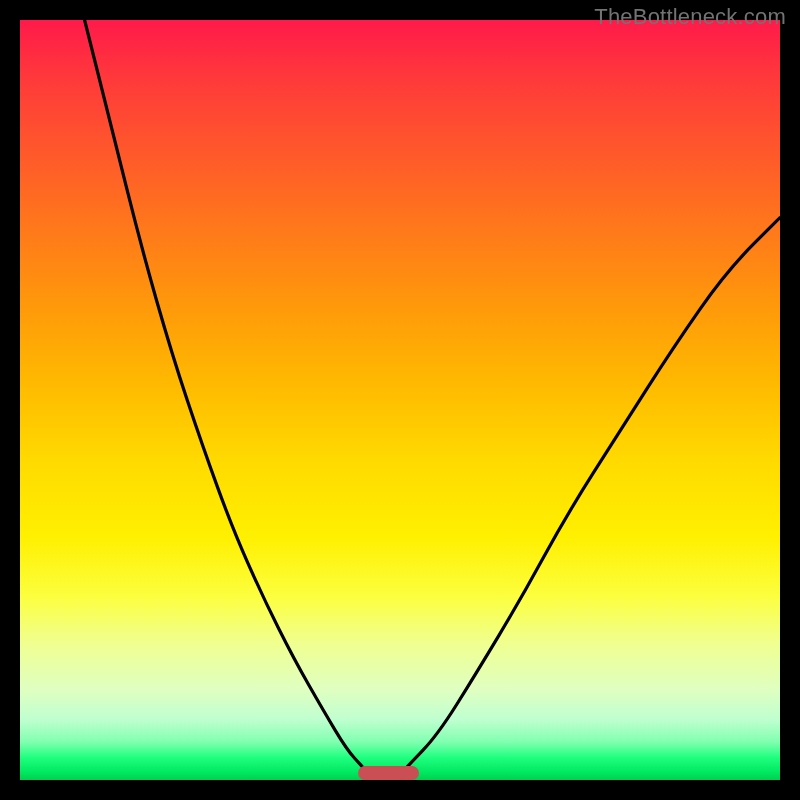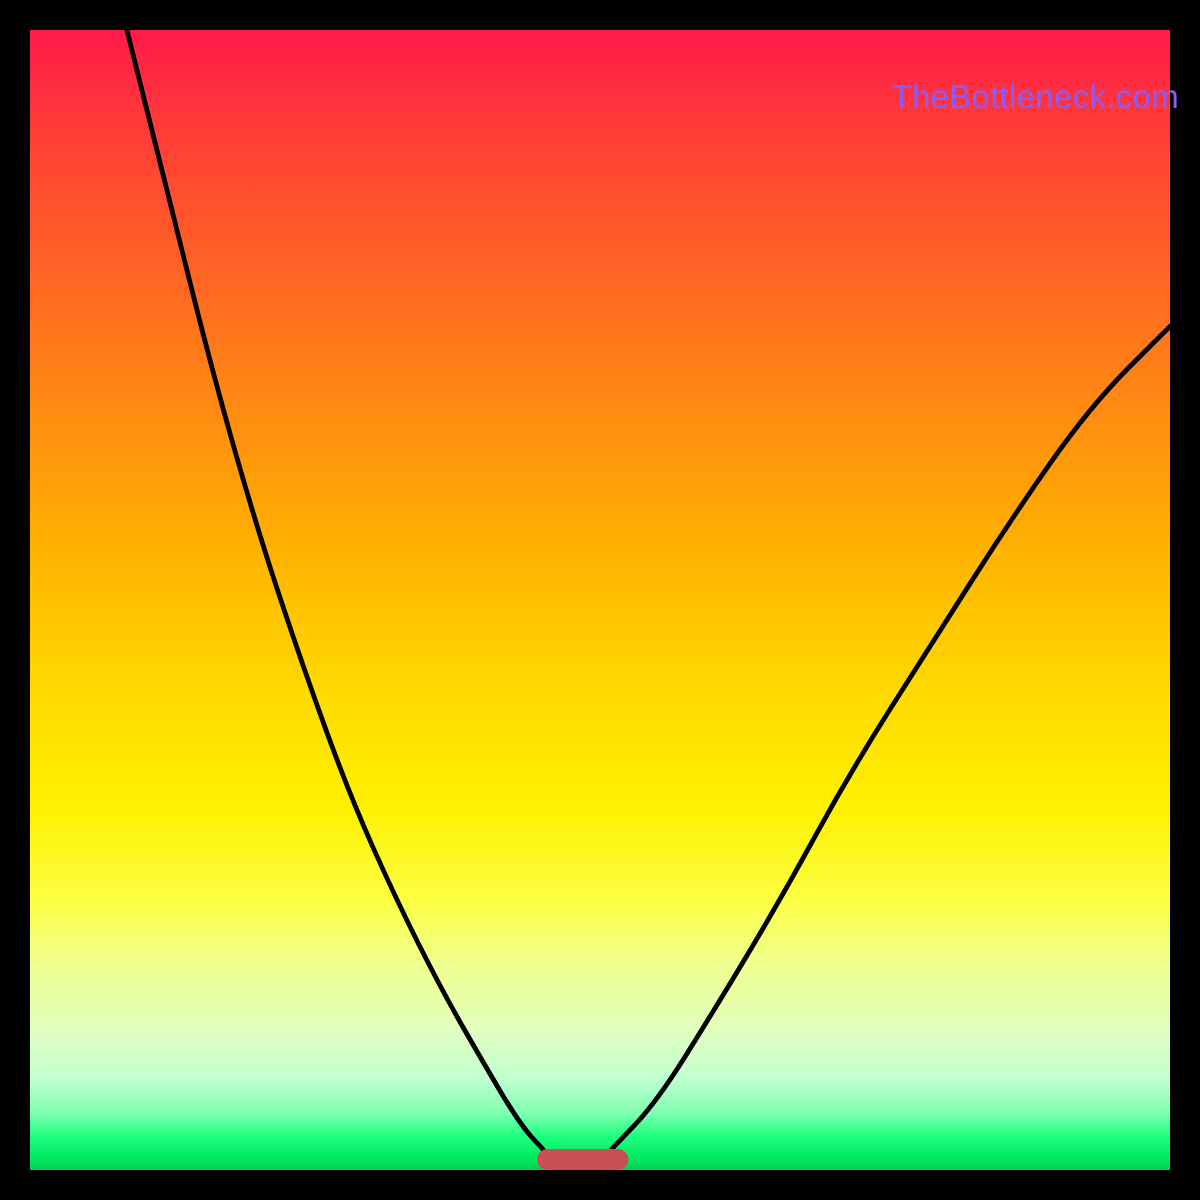--- a/index.html
+++ b/index.html
@@ -33,26 +33,25 @@
       #80ffb0 95%,
       #20ff80 97%,
       #00e860 99%,
       #00d050 100%
     );
   }
   .watermark {
     position: absolute;
     top: 4px;
     right: 14px;
-    color: #8b5cf6;
+    color: #737373;
     font-family: Arial, Helvetica, sans-serif;
     font-size: 22px;
     letter-spacing: 0.2px;
     user-select: none;
-    margin-top: 48px;
   }
   .curve-svg {
     position: absolute;
     left: 20px;
     top: 20px;
     width: 760px;
     height: 760px;
     pointer-events: none;
   }
   .marker {

